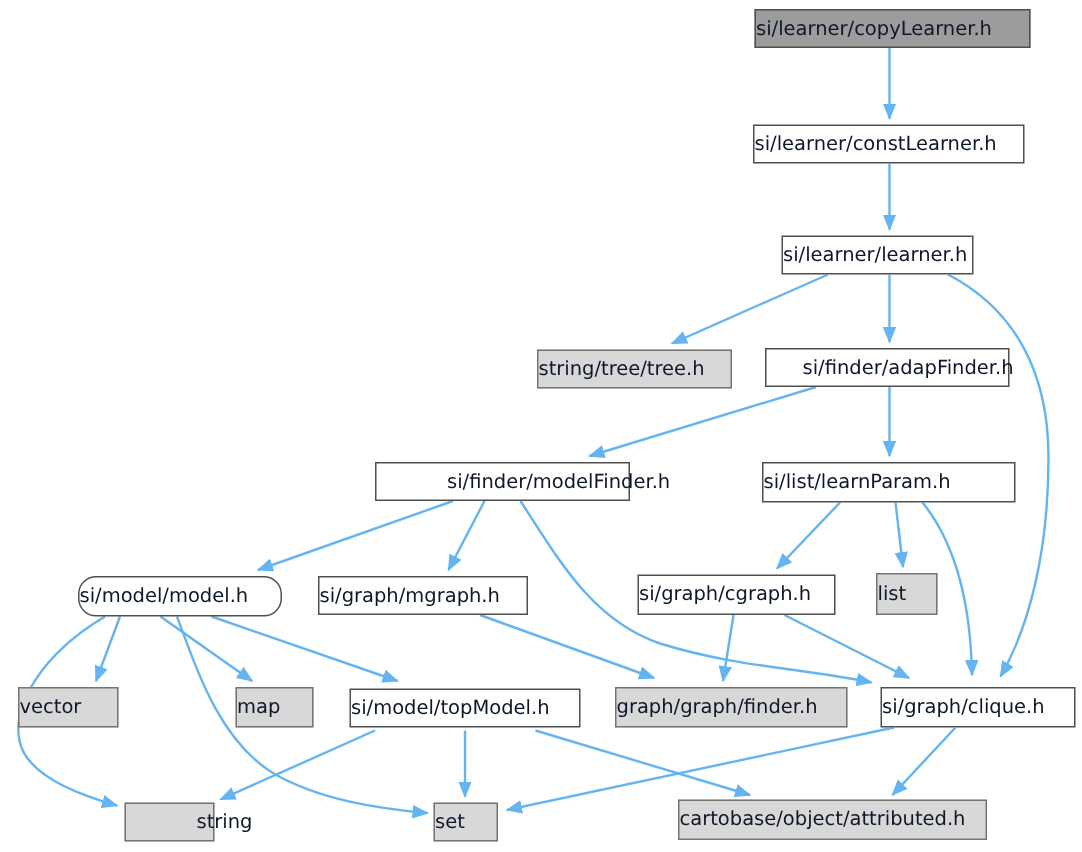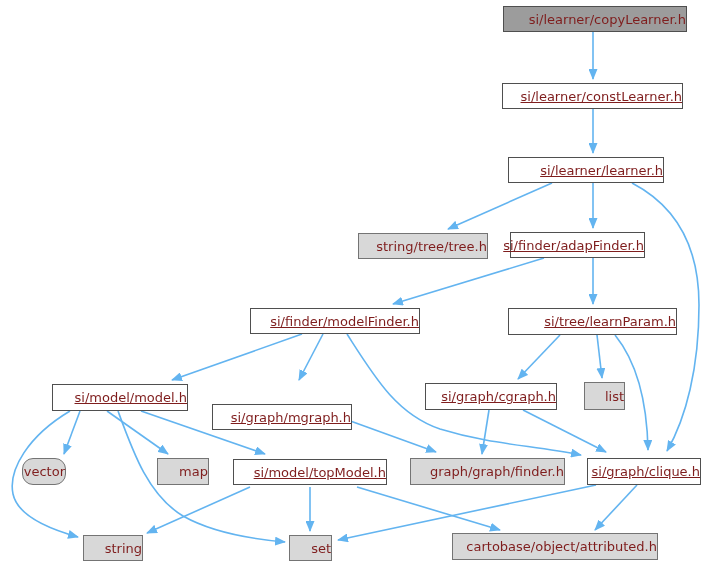--- a/index.html
+++ b/index.html
@@ -7,26 +7,26 @@
     position:relative;
     width:721px;height:568px;
     background:#ffffff;
     font-family:"DejaVu Sans","Liberation Sans",sans-serif;
     overflow:hidden;
   }
   #edge-layer{position:absolute;left:0;top:0;width:721px;height:568px;}
   .gnode{
     position:absolute;
     box-sizing:border-box;
-    display:flex;align-items:center;justify-content:flex-end;
-    font-size:13px;color:#7f1d1d;
+    display:flex;align-items:center;justify-content:flex-start;
+    font-size:13px;color:#0f172a;
     white-space:nowrap;
     cursor:pointer;
   }
-  .gnode.normal{background:#ffffff;border:1px solid #4f4f4f;text-decoration:underline;}
+  .gnode.normal{background:#ffffff;border:1px solid #4f4f4f;}
   .gnode.focus{background:#9c9c9c;border:1px solid #4f4f4f;}
   .gnode.external{background:#d8d8d8;border:1px solid #747474;}
 </style>
 </head>
 <body>
 
 <div id="graph-canvas">
   <svg id="edge-layer" width="721" height="568" viewBox="0 0 721 568" xmlns="http://www.w3.org/2000/svg">
       <defs>
         <marker id="arrow" markerUnits="userSpaceOnUse" markerWidth="11" markerHeight="9" refX="10" refY="4.5" orient="auto">
@@ -60,60 +60,60 @@
       <line x1="596" y1="485" x2="338" y2="540" stroke="#63b4f0" stroke-width="1.6" marker-end="url(#arrow)"></line>
       <line x1="637" y1="485" x2="595" y2="530" stroke="#63b4f0" stroke-width="1.6" marker-end="url(#arrow)"></line>
     </svg>
   <div id="node-layer">
       <div class="gnode focus" style="left: 503px; top: 6px; width: 184px; height: 26px;">
         <span>si/learner/copyLearner.h</span>
       </div>
       <div class="gnode normal" style="left: 502px; top: 83px; width: 181px; height: 26px;">
         <span>si/learner/constLearner.h</span>
       </div>
-      <div class="gnode normal" style="left: 508px; top: 157px; width: 156px; height: 26px;">
+      <div class="gnode normal" style="left: 521px; top: 157px; width: 128px; height: 26px;">
         <span>si/learner/learner.h</span>
       </div>
       <div class="gnode external" style="left: 358px; top: 233px; width: 130px; height: 26px;">
         <span>string/tree/tree.h</span>
       </div>
-      <div class="gnode normal" style="left: 510px; top: 232px; width: 135px; height: 26px;">
+      <div class="gnode normal" style="left: 510px; top: 232px; width: 163px; height: 26px; padding-left: 24px;">
         <span>si/finder/adapFinder.h</span>
       </div>
-      <div class="gnode normal" style="left: 250px; top: 308px; width: 170px; height: 26px;">
+      <div class="gnode normal" style="left: 250px; top: 308px; width: 170px; height: 26px; padding-left: 47px;">
         <span>si/finder/modelFinder.h</span>
       </div>
       <div class="gnode normal" style="left: 508px; top: 308px; width: 169px; height: 27px;">
-        <span>si/tree/learnParam.h</span>
+        <span>si/list/learnParam.h</span>
       </div>
-      <div class="gnode normal" style="left: 52px; top: 384px; width: 136px; height: 27px;">
+      <div class="gnode normal" style="left: 52px; top: 384px; width: 136px; height: 27px; border-radius: 12px;">
         <span>si/model/model.h</span>
       </div>
-      <div class="gnode normal" style="left: 212px; top: 384px; width: 140px; height: 26px; margin-top: 20px;">
+      <div class="gnode normal" style="left: 212px; top: 384px; width: 140px; height: 26px;">
         <span>si/graph/mgraph.h</span>
       </div>
       <div class="gnode normal" style="left: 425px; top: 383px; width: 132px; height: 27px;">
         <span>si/graph/cgraph.h</span>
       </div>
       <div class="gnode external" style="left: 584px; top: 382px; width: 41px; height: 28px;">
         <span>list</span>
       </div>
-      <div class="gnode external" style="left: 22px; top: 458px; width: 44px; height: 27px; border-radius: 11px;">
+      <div class="gnode external" style="left: 12px; top: 458px; width: 67px; height: 27px;">
         <span>vector</span>
       </div>
       <div class="gnode external" style="left: 157px; top: 458px; width: 52px; height: 27px;">
         <span>map</span>
       </div>
       <div class="gnode normal" style="left: 233px; top: 459px; width: 154px; height: 26px;">
         <span>si/model/topModel.h</span>
       </div>
       <div class="gnode external" style="left: 410px; top: 458px; width: 155px; height: 27px;">
         <span>graph/graph/finder.h</span>
       </div>
-      <div class="gnode normal" style="left: 587px; top: 458px; width: 114px; height: 27px;">
+      <div class="gnode normal" style="left: 587px; top: 458px; width: 130px; height: 27px;">
         <span>si/graph/clique.h</span>
       </div>
       <div class="gnode external" style="left: 83px; top: 535px; width: 60px; height: 26px; padding-left: 47px;">
         <span>string</span>
       </div>
       <div class="gnode external" style="left: 289px; top: 535px; width: 43px; height: 26px;">
         <span>set</span>
       </div>
       <div class="gnode external" style="left: 452px; top: 533px; width: 206px; height: 27px;">
         <span>cartobase/object/attributed.h</span>

